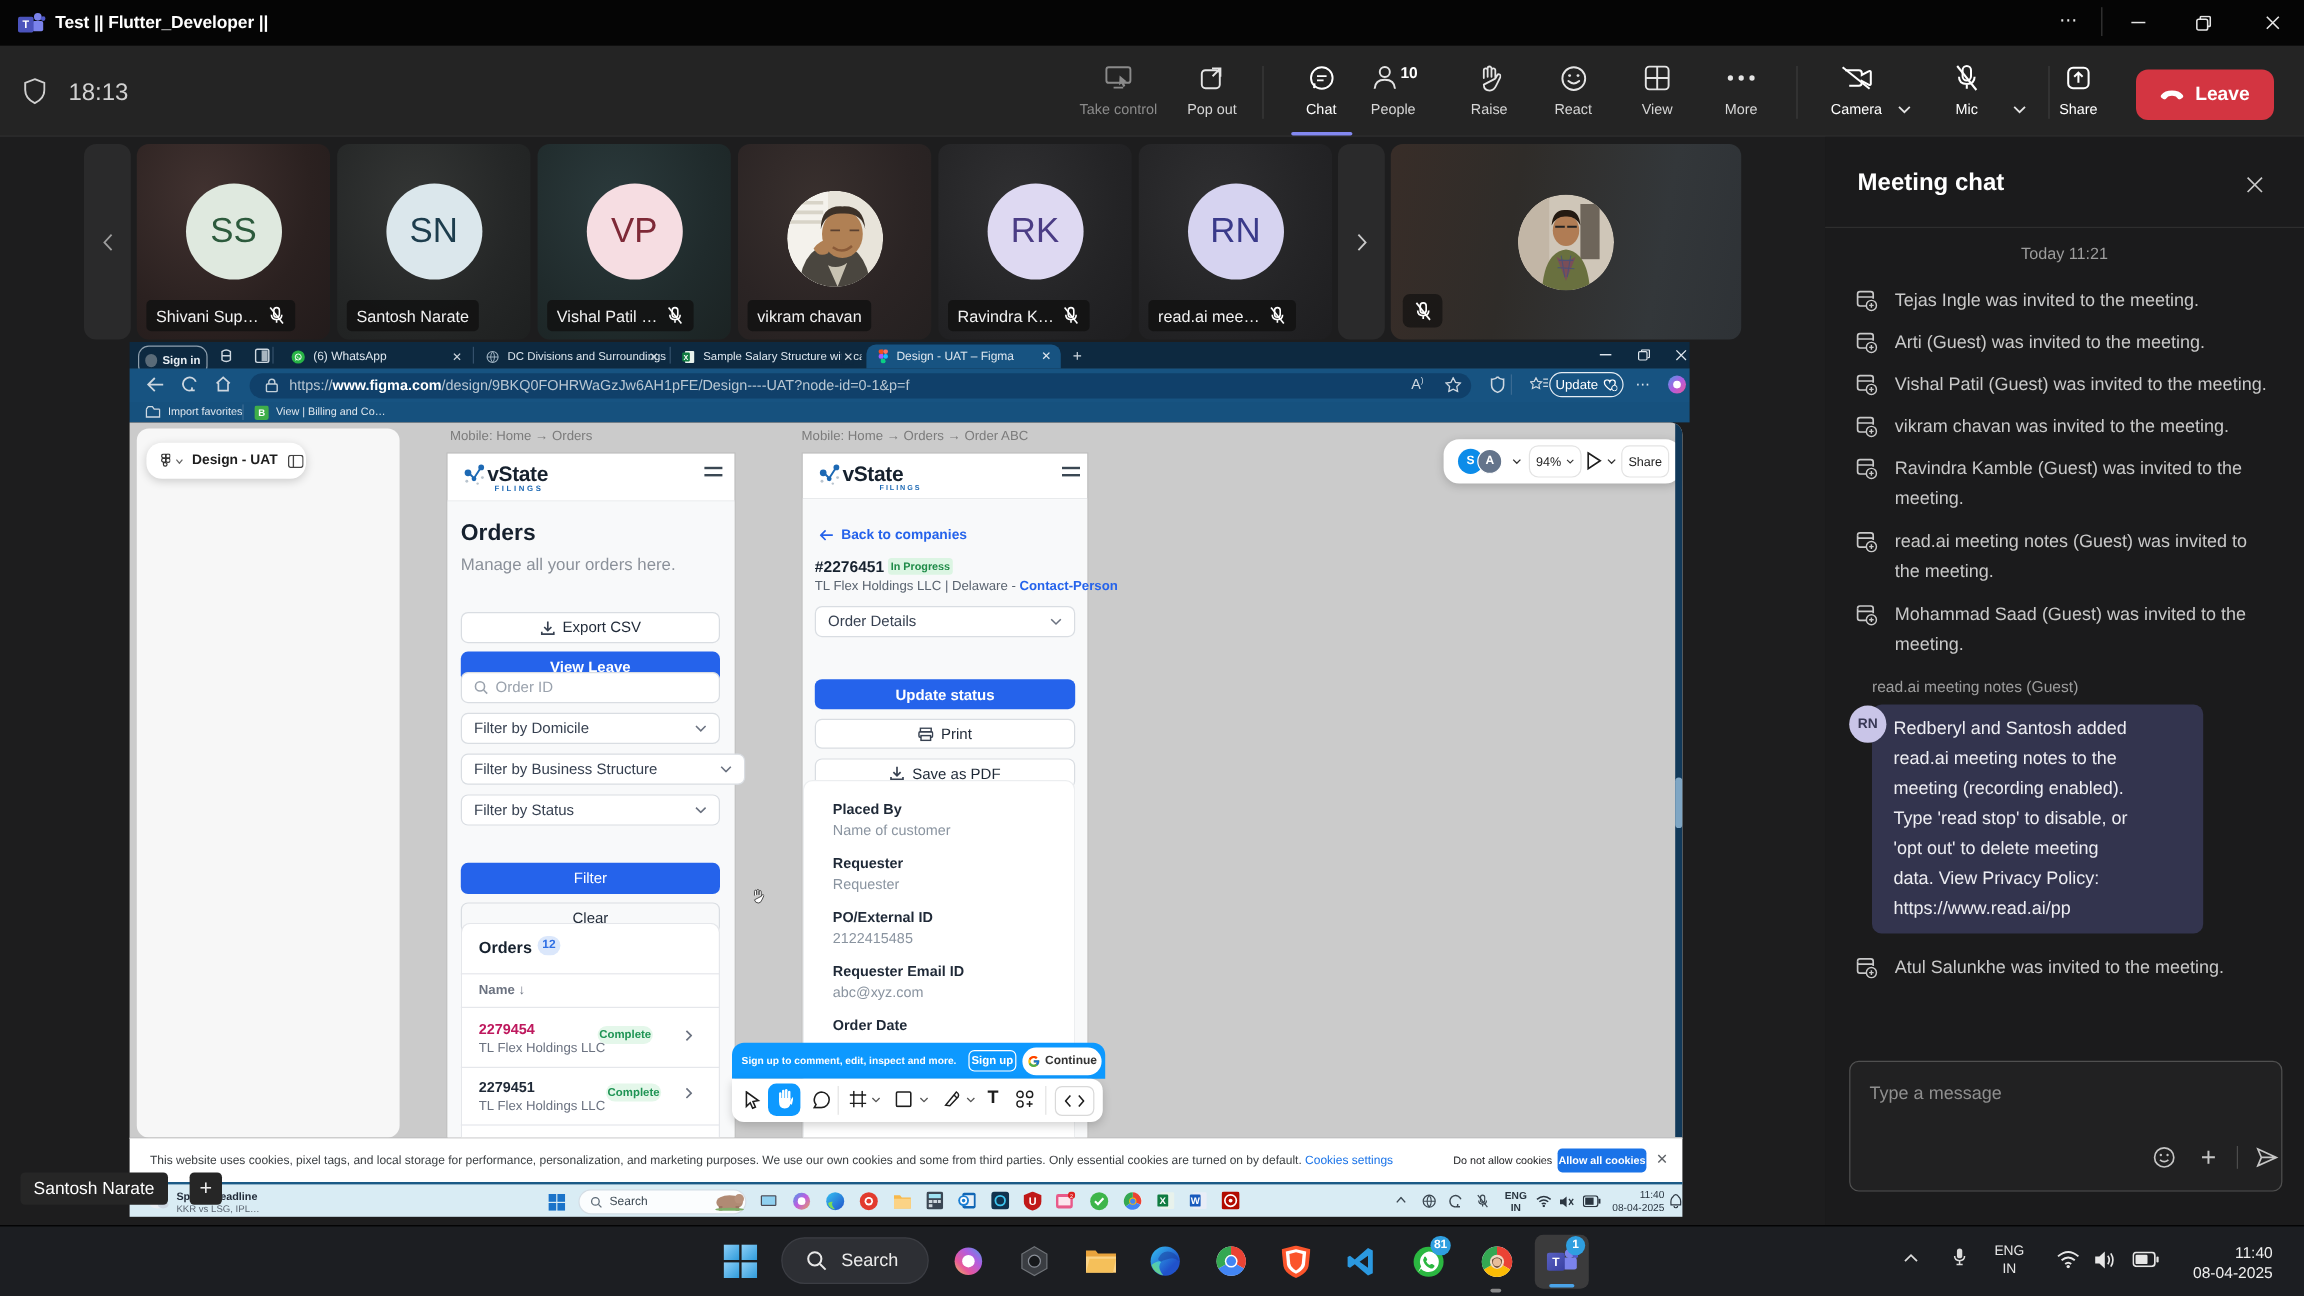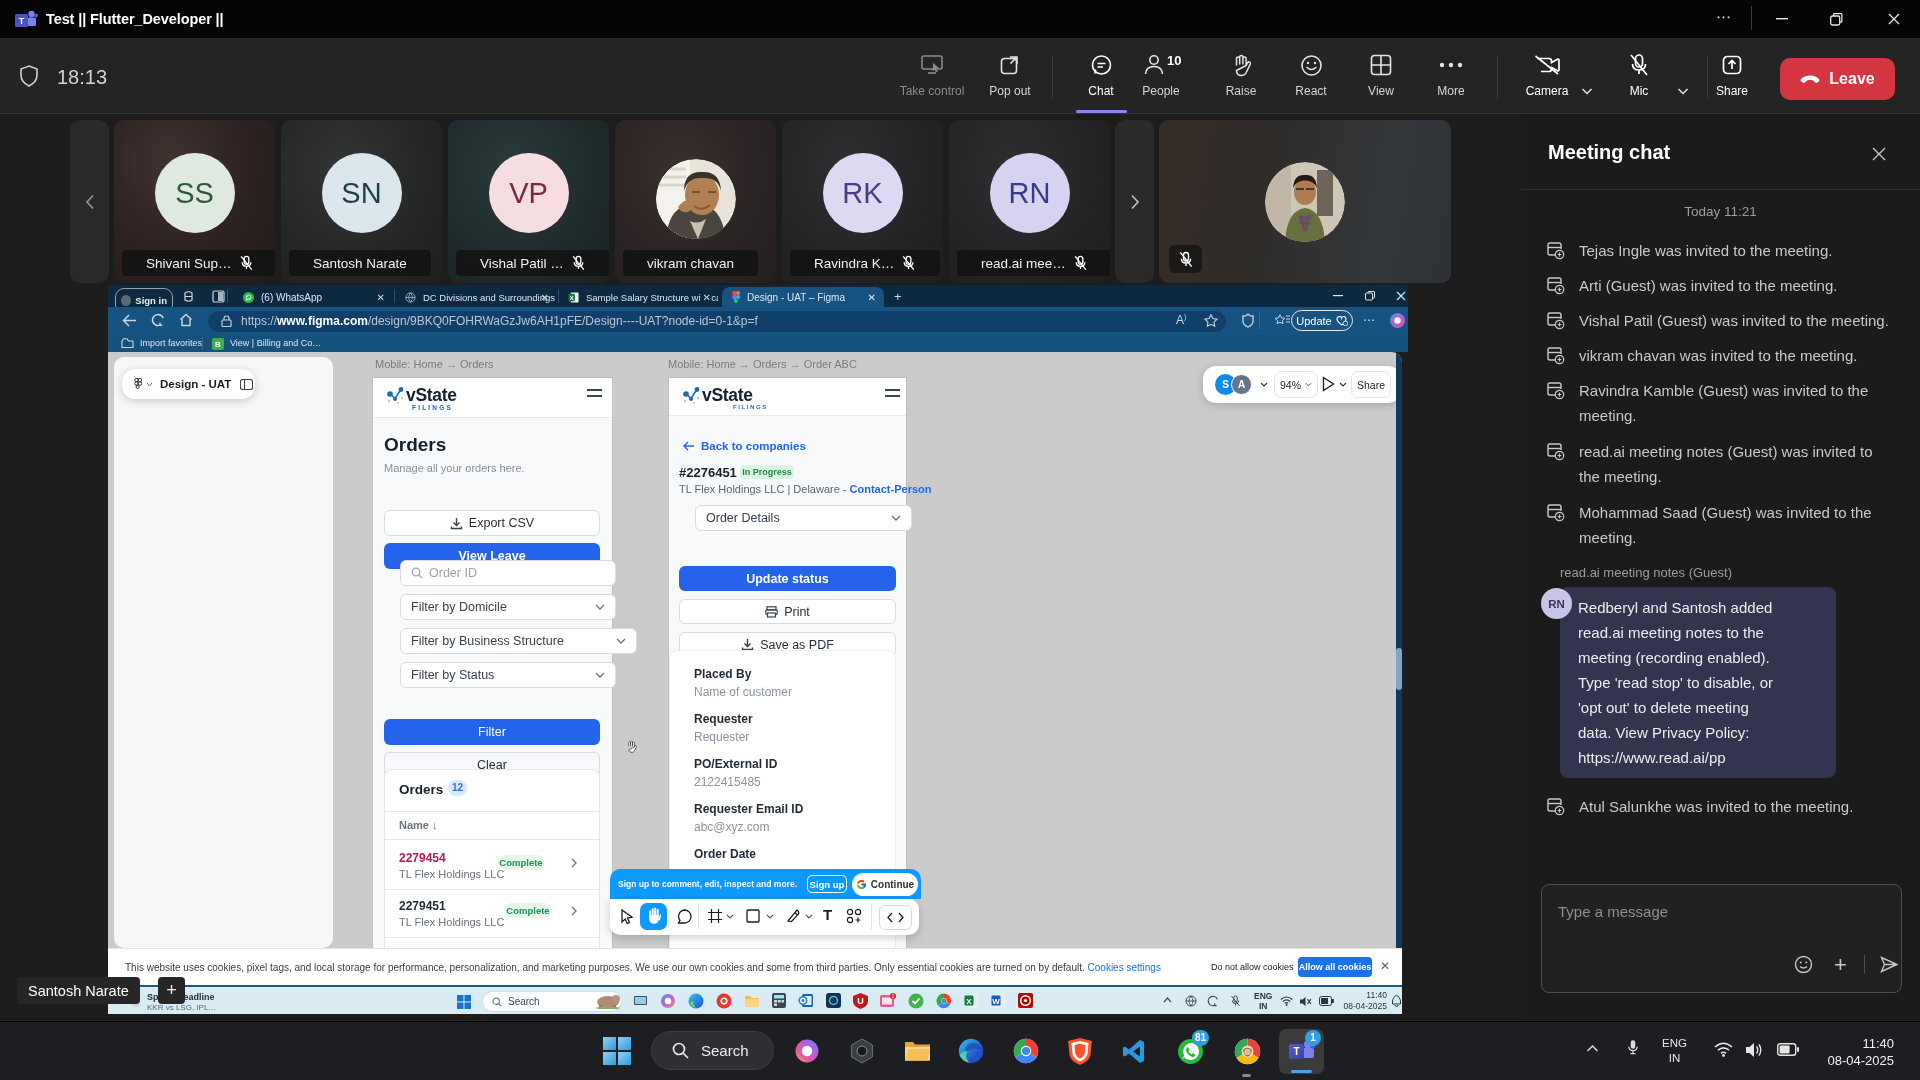--- a/index.html
+++ b/index.html
@@ -13,35 +13,35 @@
   
   #ctrlbar { left:0; top:38px; width:1920px; height:76px; background:#242424; border-bottom:1px solid #333; }
   .ctl { position:absolute; top:12px; width:76px; text-align:center; color:#e4e4e4; }
   .ctl .ic { height:30px; display:flex; align-items:center; justify-content:center; }
   .ctl .lb { font-size:12px; margin-top:4px; color:#d6d6d6; }
   
   #stage { left:0; top:114px; width:1920px; height:907px; background:#1d1d1e; }
   
   .tile { position:absolute; top:6px; height:163px; border-radius:10px; overflow:hidden; }
   .avat { position:absolute; left:50%; top:33px; transform:translateX(-50%); width:80px; height:80px; border-radius:50%; display:flex; align-items:center; justify-content:center; font-size:29px; font-weight:400; }
-  .nlab { position:absolute; left:8px; bottom:7px; height:26px; background:rgba(18,18,18,.88); border-radius:4px; color:#f2f2f2; font-size:13.5px; display:flex; align-items:center; padding:0 24px; gap:7px; white-space:nowrap; }
+  .nlab { position:absolute; left:8px; bottom:7px; height:26px; background:rgba(18,18,18,.88); border-radius:4px; color:#f2f2f2; font-size:13.5px; display:flex; align-items:center; padding:0 8px; gap:7px; white-space:nowrap; }
   .chevbtn { position:absolute; top:6px; height:163px; background:#2a2a2b; border-radius:10px; display:flex; align-items:center; justify-content:center; }
   
   #share { left:108px; top:285px; width:1300px; height:729px; }
   #tabstrip { left:0; top:0; width:1300px; height:22px; background:#0d2940; }
   .tab { position:absolute; top:3px; height:19px; border-radius:7px 7px 0 0; color:#dde6ee; font-size:10px; display:flex; align-items:center; white-space:nowrap; overflow:hidden; }
   #addrrow { left:0; top:22px; width:1300px; height:28px; background:#175381; }
   #favrow { left:0; top:50px; width:1300px; height:17px; background:#16517e; color:#dfe7ee; font-size:9px; }
   #canvas { left:0; top:67px; width:1294px; height:596px; background:#cbcbcb; border-radius:0 10px 0 0; overflow:hidden; }
   
   .fcard { position:absolute; background:#fff; box-shadow:0 0 0 1px rgba(0,0,0,.06); }
   .btn { position:absolute; border-radius:6px; font-size:12.5px; display:flex; align-items:center; justify-content:center; gap:6px;margin-top:23px; }
   .btn.line { border:1px solid #d9dde2; background:#fff; color:#1f2937; }
   .btn.blue { background:#2563eb; color:#fff; font-weight:700; }
-  .sel { position:absolute; border:1px solid #d9dde2; border-radius:6px; background:#fff; color:#374151; font-size:12.5px; display:flex; align-items:center; padding:0 10px; justify-content:space-between;margin-left:16px; }
+  .sel { position:absolute; border:1px solid #d9dde2; border-radius:6px; background:#fff; color:#374151; font-size:12.5px; display:flex; align-items:center; padding:0 10px; justify-content:space-between; }
   
   #chat { left:1521px; top:114px; width:399px; height:907px; background:#1b1b1c; }
   .evrow { position:absolute; left:24px; color:#c9c9c9; font-size:15px; line-height:25px; }
   .evrow svg { position:absolute; left:0; top:2px; }
   .evrow .t { margin-left:34px; display:block; width:330px; }
   
   #taskbar { left:0; top:1021px; width:1920px; height:59px; background:#1c1e22; border-top:1px solid #000; }
   .tbic { position:absolute; top:15px; width:28px; height:28px; display:flex; align-items:center; justify-content:center; }
 </style>
 </head>
@@ -588,21 +588,21 @@
     <div class="abs" style="left:298px;top:33px;font-size:17.5px;font-weight:800;color:#16212e;letter-spacing:-.3px">vState</div>
     <div class="abs" style="left:304px;top:52px;font-size:6.5px;font-weight:700;color:#1d69b4;letter-spacing:2.2px">FILINGS</div>
     <div class="abs" style="left:479px;top:37px">
         <div style="width:15px;height:1.8px;background:#3a4753;margin-bottom:4px"></div>
         <div style="width:15px;height:1.8px;background:#3a4753"></div>
       </div>
     <div class="abs" style="left:265px;top:64.5px;width:239px;height:1px;background:#e8eaec"></div>
     <div class="abs" style="left:265px;top:65.5px;width:239px;height:530px;background:#f8f9fa"></div>
 
     <div class="abs" style="left:276px;top:82px;font-size:19px;font-weight:700;color:#16212e">Orders</div>
-    <div class="abs" style="left:276px;top:110px;font-size:11px;color:#8b919a">Manage all your orders here.</div>
+    <div class="abs" style="left:276px;top:110px;font-size:14px;color:#8b919a">Manage all your orders here.</div>
     <div class="btn line" style="left:276px;top:135px;width:216px;height:26px">
       <svg width="13" height="13" viewBox="0 0 13 13">
           <path d="M6.5 1 V8 M3.5 5.5 L6.5 8.5 L9.5 5.5 M1.5 9.5 V11.5 H11.5 V9.5" fill="none" stroke="#374151" stroke-width="1.4"></path>
         </svg>
       Export CSV
     </div>
     <div class="btn blue" style="left:276px;top:168px;width:216px;height:26px">View Leave</div>
     <div class="sel" style="left:276px;top:208px;width:216px;height:26px;color:#9aa2ad">
       <span style="display:flex;align-items:center;gap:6px"><svg width="12" height="12" viewBox="0 0 12 12">
             <circle cx="5" cy="5" r="3.8" fill="none" stroke="#9aa2ad" stroke-width="1.3"></circle>

